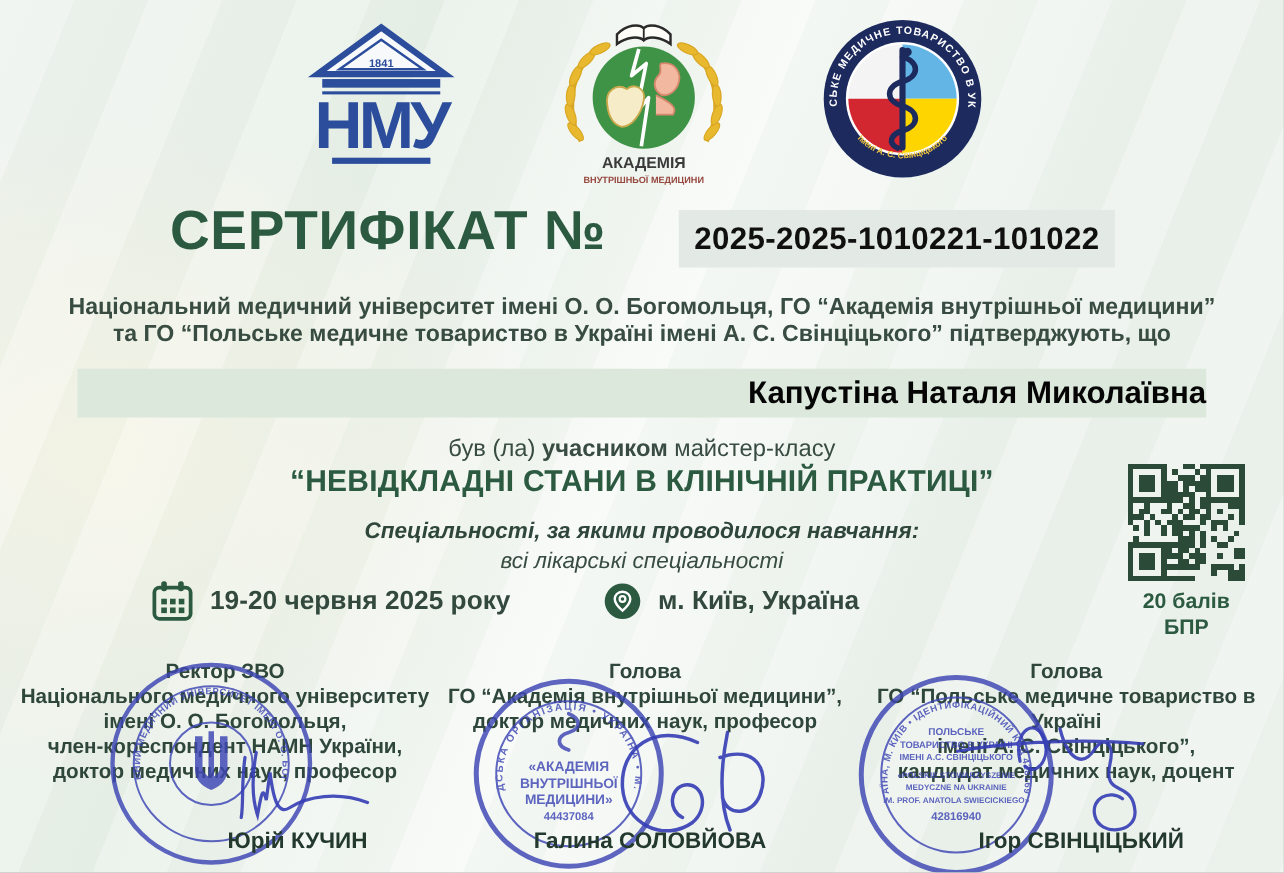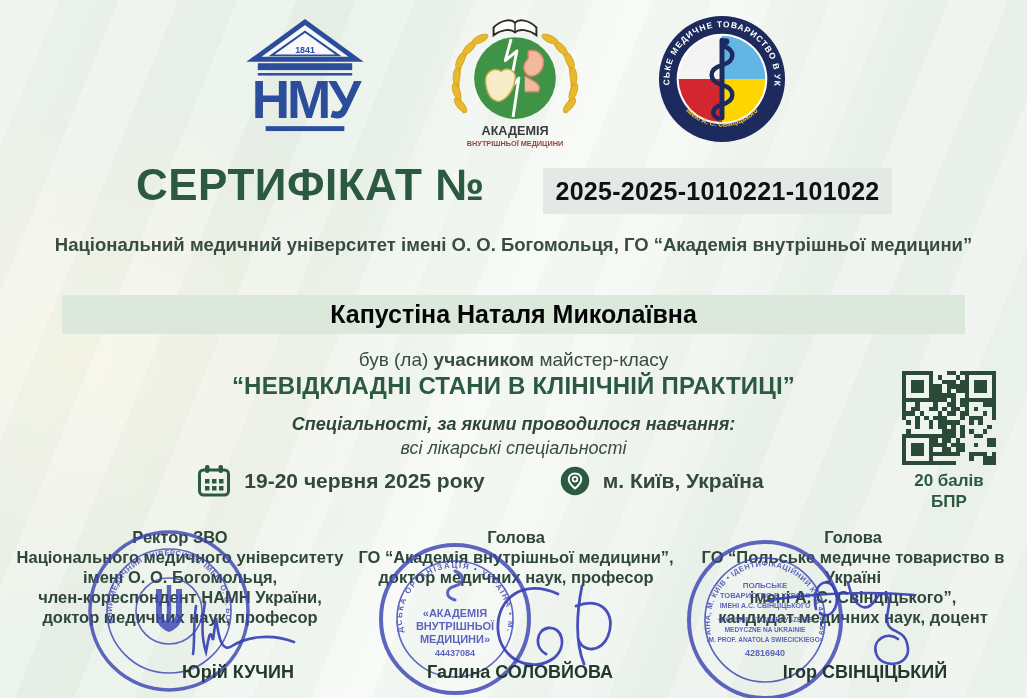--- a/index.html
+++ b/index.html
@@ -33,37 +33,37 @@
     left:543px; top:168px; width:349px; height:46px;
     background:#e3e9e4; display:flex; align-items:center; justify-content:center;
   }
   .number-box span { font-size:25px; font-weight:700; color:#101010; letter-spacing:.3px; }
 
   .intro { left:0; top:234px; width:1027px; color:#384c41; font-weight:600;
            font-size:18.5px; line-height:22px; }
 
   .name-band {
     left:62px; top:295px; width:903px; height:39px; background:#dce8dc;
-    display:flex; align-items:center; justify-content:center;
+    display:flex; align-items:center; justify-content:flex-end;
   }
   .name-band span { font-size:25px; font-weight:700; color:#050505; }
 
   .participation { left:0; top:349px; width:1027px; font-size:19px; color:#384c41; }
   .participation b { font-weight:800; }
 
   .event-title { left:0; top:372px; width:1027px; font-size:24px; font-weight:800;
                  color:#2b5a41; letter-spacing:.2px; }
 
   .spec-label { left:0; top:414px; width:1027px; font-size:18px; font-weight:700;
                 font-style:italic; color:#2f463a; }
   .spec-value { left:0; top:438px; width:1027px; font-size:18px; font-style:italic;
                 color:#384c41; }
 
   .meta-row { left:120px; top:463px; width:720px; display:flex;
-              justify-content:center; gap:74px; align-items:center; }
+              gap:74px; align-items:center; }
   .meta-item { display:flex; align-items:center; gap:12px; }
   .meta-item span { font-size:21px; font-weight:600; color:#33493d; white-space:nowrap; }
 
   .qr-wrap { left:902px; top:371px; width:94px; }
   .qr-wrap svg { width:94px; height:94px; display:block; }
   .qr-cap { margin-top:5px; text-align:center; font-size:17px; font-weight:800;
             color:#2b5a41; line-height:21px; }
 
   
   .sig-role { font-size:16.5px; font-weight:700; color:#2f463a; line-height:20px; }
@@ -160,20 +160,21 @@
     </text>
   </svg>
 
   <div class="abs title">СЕРТИФІКАТ №</div>
   <div class="abs number-box">
     <span>2025-2025-1010221-101022</span>
   </div>
 
   <div class="abs intro center">
     <div>Національний медичний університет імені О. О. Богомольця, ГО “Академія внутрішньої медицини”</div>
+    <div>та ГО “Польське медичне товариство в Україні імені А. С. Свінціцького” підтверджують, що</div>
   </div>
 
   <div class="abs name-band">
     <span>Капустіна Наталя Миколаївна</span>
   </div>
 
   <div class="abs participation center">
     <span>був (ла) </span><b>учасником</b><span> майстер-класу</span>
   </div>
   <div class="abs event-title center">“НЕВІДКЛАДНІ СТАНИ В КЛІНІЧНІЙ ПРАКТИЦІ”</div>

